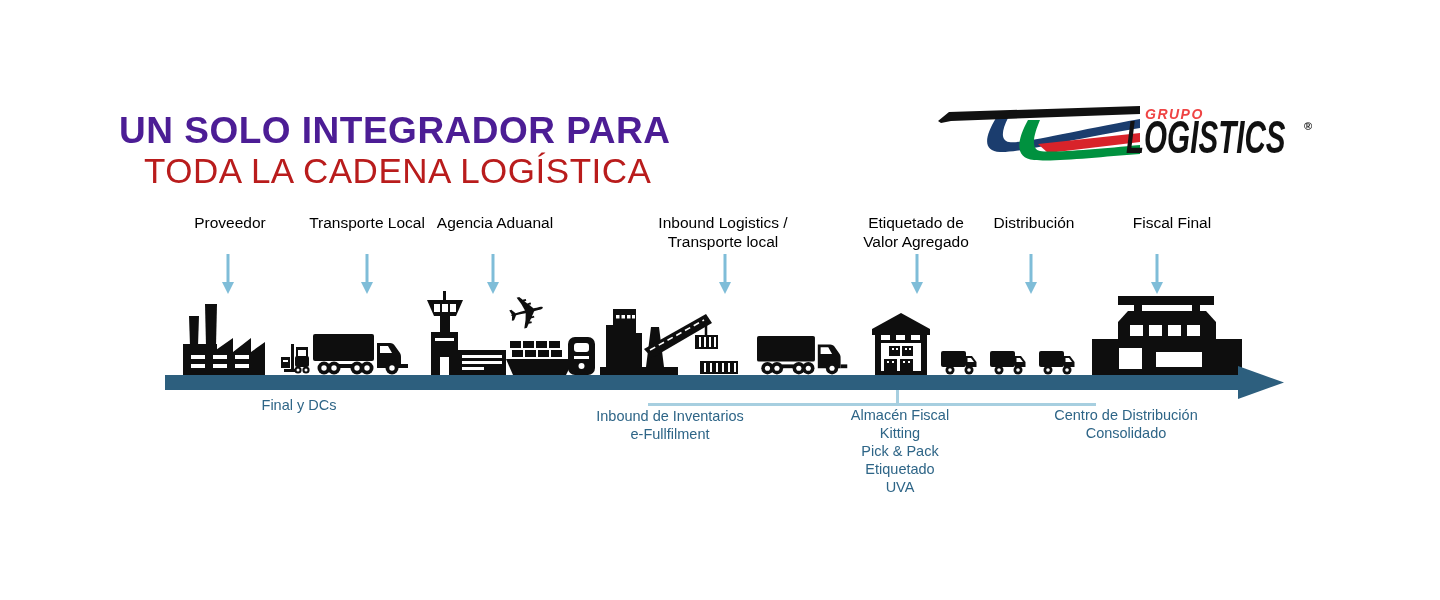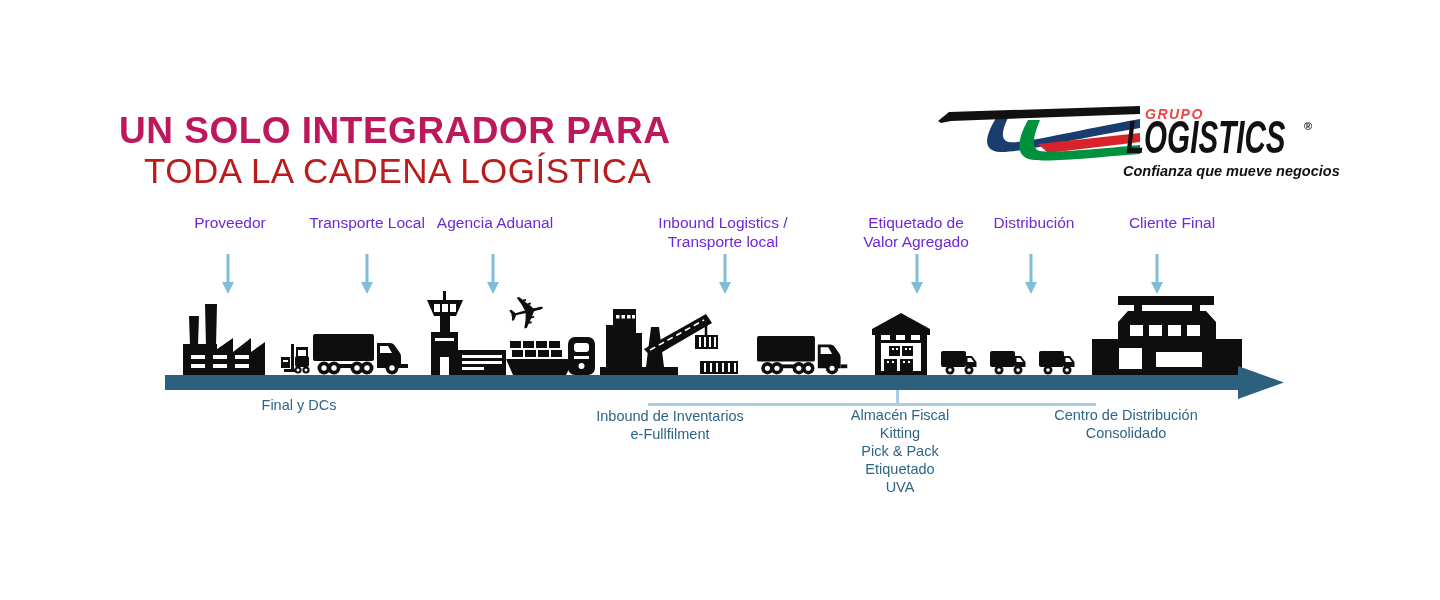--- a/index.html
+++ b/index.html
@@ -3,21 +3,21 @@
 <meta charset="utf-8">
 <style>
   html,body{margin:0;padding:0;}
   body{
     width:1440px;height:600px;background:#ffffff;position:relative;overflow:hidden;
     font-family:"Liberation Sans",sans-serif;
   }
   .abs{position:absolute;}
   
   .title-line1{
-    left:119px;top:110px;font-size:37px;font-weight:800;color:#be185d;
+    left:119px;top:110px;font-size:37px;font-weight:800;color:#4c1d95;
     letter-spacing:.5px;white-space:nowrap;
   }
   .title-line2{
     left:144px;top:151px;font-size:35px;font-weight:400;color:#b91c1c;
     letter-spacing:.5px;white-space:nowrap;
   }
   
   .logo{left:938px;top:106px;width:400px;height:74px;}
   .logo .grupo{
     position:absolute;left:207px;top:0px;font-size:14px;font-weight:700;font-style:italic;
@@ -27,21 +27,21 @@
     position:absolute;left:188px;top:7px;font-size:47px;font-weight:700;font-style:italic;
     color:#111;transform:scaleX(.63);transform-origin:left top;white-space:nowrap;line-height:1;
   }
   .logo .reg{position:absolute;left:366px;top:14px;font-size:11px;font-weight:700;color:#111;}
   .logo .tagline{
     position:absolute;left:185px;top:57px;font-size:14.5px;font-weight:700;font-style:italic;
     color:#111;white-space:nowrap;
   }
   
   .stage-label{
-    top:213px;transform:translateX(-50%);color:#6d28d9;font-size:15.5px;line-height:19px;
+    top:213px;transform:translateX(-50%);color:#000000;font-size:15.5px;line-height:19px;
     text-align:center;white-space:pre-line;
   }
   
   .down-arrow{top:254px;transform:translateX(-50%);}
   
   .timeline-bar{left:165px;top:375px;width:1077px;height:15px;background:#2d5f7e;}
   .timeline-head{left:1238px;top:366px;}
   
   .bracket-line{left:648px;top:403px;width:448px;height:3px;background:#a7cfe0;}
   .bracket-tick{left:896px;top:390px;width:3px;height:13px;background:#a7cfe0;}
@@ -63,32 +63,31 @@
 <div class="abs logo">
   <svg width="202" height="60" viewBox="0 0 202 60">
     <path fill="#1b3d6e" d="M58,12 C46,32 45,45 62,46 C80,47 130,34 202,22 L202,13 C130,26 84,38 71,36 C62,34 64,24 70,12 Z"></path>
     <polygon fill="#d8232a" points="100,38 202,27 202,36 110,47"></polygon>
     <path fill="#00913f" d="M90,14 C78,36 77,52 96,54 C118,56 160,51 202,48 L202,39 C160,43 114,47 102,45 C92,43 96,28 102,14 Z"></path>
     <polygon fill="#111111" points="0,15 11,6 202,0 202,8 13,15 3,17"></polygon>
   </svg>
   <div class="grupo">GRUPO</div>
   <div class="name">LOGISTICS</div>
   <div class="reg">®</div>
-  <div class="tagline">Confianza que mueve negocios</div>
 </div>
 
 <div class="abs stage-label" style="left:230px">Proveedor</div>
 <div class="abs stage-label" style="left:367px">Transporte Local</div>
 <div class="abs stage-label" style="left:495px">Agencia Aduanal</div>
 <div class="abs stage-label" style="left:723px">Inbound Logistics /
 Transporte local</div>
 <div class="abs stage-label" style="left:916px">Etiquetado de
 Valor Agregado</div>
 <div class="abs stage-label" style="left:1034px">Distribución</div>
-<div class="abs stage-label" style="left:1172px">Cliente Final</div>
+<div class="abs stage-label" style="left:1172px">Fiscal Final</div>
 
 <div class="abs down-arrow" style="left:228px"><svg width="16" height="40">
       <line x1="8" y1="0" x2="8" y2="29" stroke="#7fbdd8" stroke-width="3"></line>
       <polygon fill="#7fbdd8" points="8,40 2,28 14,28"></polygon>
     </svg></div>
 <div class="abs down-arrow" style="left:367px"><svg width="16" height="40">
       <line x1="8" y1="0" x2="8" y2="29" stroke="#7fbdd8" stroke-width="3"></line>
       <polygon fill="#7fbdd8" points="8,40 2,28 14,28"></polygon>
     </svg></div>
 <div class="abs down-arrow" style="left:493px"><svg width="16" height="40">

